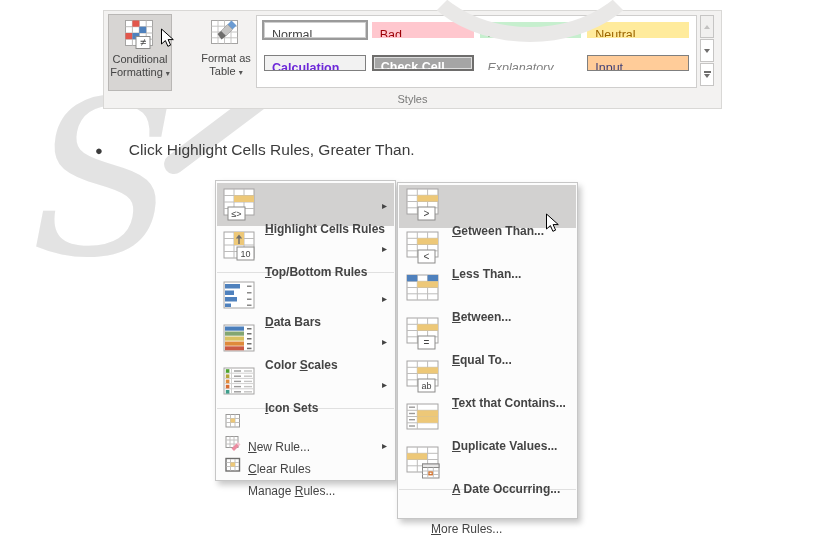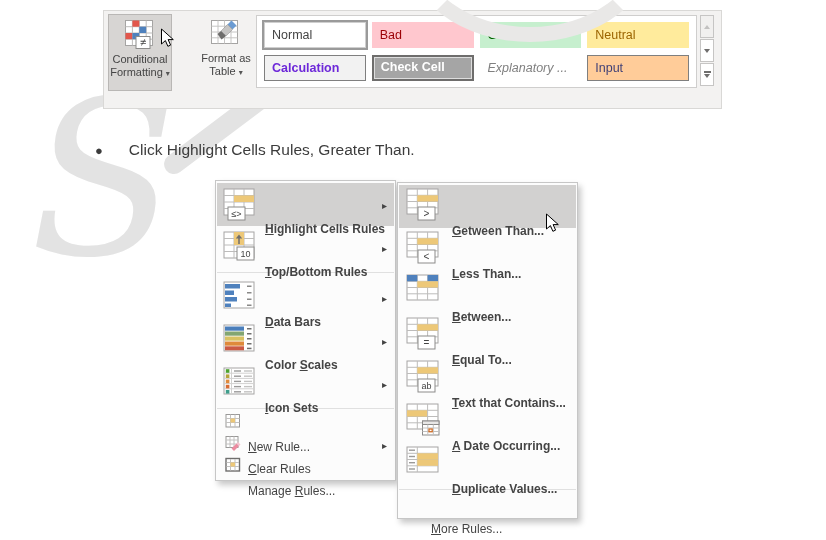--- a/index.html
+++ b/index.html
@@ -22,21 +22,21 @@
   .rb-btn { position:absolute; top:3px; height:77px; text-align:center; font-size:11px;
             line-height:13px; color:#444; cursor:default; }
   #cf-btn { left:4px; width:64px; background:#d7d5d3; border:1px solid #b9b7b5; }
   #fat-btn { left:82px; width:80px; }
   .rb-btn svg { display:block; margin:4px auto 2px auto; }
   .dd { font-size:8px; color:#555; }
 
   #gallery { position:absolute; left:152px; top:4px; width:441px; height:73px;
              background:#ffffff; border:1px solid #cfcecd; padding:6px 7px;
              display:grid; grid-template-columns:repeat(4,1fr); gap:7px 6px; }
-  .gcell { height:26px; line-height:24px; font-size:12.5px; padding-left:7px;
+  .gcell { height:16px; line-height:24px; font-size:12.5px; padding-left:7px;
            border:1px solid transparent; white-space:nowrap; overflow:hidden; }
   .g-normal { background:#ffffff; border-color:#cfcfcf; color:#444444;
               outline:2px solid #9a9a9a; outline-offset:0; }
   .g-bad { background:#ffc7ce; color:#9c0006; }
   .g-good { background:#c6efce; color:#006100; }
   .g-neutral { background:#ffeb9c; color:#9c6500; }
   .g-calc { background:#f2f2f2; color:#6d28d9; font-weight:bold; border-color:#7f7f7f; }
   .g-check { background:#a5a5a5; color:#ffffff; font-weight:bold;
              border:2px solid #6e6d6c; box-shadow:inset 0 0 0 1px #dddddd; line-height:21px; }
   .g-expl { background:#ffffff; color:#808080; font-style:italic; }
@@ -147,20 +147,21 @@
         </div>
       <div class="gs-btn">
           <span class="tri-down"></span>
         </div>
       <div class="gs-btn">
           <span class="gs-bar"></span>
           <span class="tri-down"></span>
         </div>
     </div>
 
+    <div id="styles-label">Styles</div>
   </div>
 
   <div id="instruction">
     <span class="bullet">●</span>
     <span class="itext">Click Highlight Cells Rules, Greater Than.</span>
   </div>
 
   <div class="menu" id="cf-menu">
 
     <div class="mrow big hl">
@@ -361,45 +362,45 @@
           <text x="20.5" y="29" text-anchor="middle" font-size="9" fill="#444">ab</text>
         </svg>
       </span>
       <span class="mlabel"><span></span><span class="accel">T</span><span>ext that Contains...</span></span>
     </div>
 
     <div class="mrow big">
       <span class="micon-sub">
         <svg width="40" height="34" viewBox="0 0 40 34">
           <rect x="1" y="1" width="31" height="25" fill="#ffffff" stroke="#a5a4a3"></rect>
+          <path d="M11.3 1 V26 M1 7.3 H32 M1 13.5 H32 M1 19.8 H32" stroke="#bdbcbb" fill="none"></path>
+          <rect x="11.3" y="7.3" width="20.7" height="6.2" fill="#edc878"></rect>
+          <rect x="11.3" y="13.5" width="20.7" height="6.3" fill="#edc878"></rect>
+          <rect x="3" y="3.5" width="6" height="1.4" fill="#9b9a99"></rect>
+          <rect x="3" y="9.8" width="6" height="1.4" fill="#9b9a99"></rect>
+          <rect x="3" y="16" width="6" height="1.4" fill="#9b9a99"></rect>
+          <rect x="3" y="22.3" width="6" height="1.4" fill="#9b9a99"></rect>
+        </svg>
+      </span>
+      <span class="mlabel"><span></span><span class="accel">D</span><span>uplicate Values...</span></span>
+    </div>
+
+    <div class="mrow big">
+      <span class="micon-sub">
+        <svg width="40" height="34" viewBox="0 0 40 34">
+          <rect x="1" y="1" width="31" height="25" fill="#ffffff" stroke="#a5a4a3"></rect>
           <path d="M11.3 1 V26 M21.6 1 V26 M1 7.3 H32 M1 13.5 H32 M1 19.8 H32" stroke="#bdbcbb" fill="none"></path>
           <rect x="1" y="7.3" width="20" height="6.2" fill="#edc878"></rect>
           <rect x="16.5" y="18" width="16.5" height="14" fill="#ffffff" stroke="#8b8a89"></rect>
           <rect x="16.5" y="18" width="16.5" height="3.5" fill="#e8e7e6" stroke="#8b8a89"></rect>
           <path d="M21.8 21.5 V32 M27.3 21.5 V32 M16.5 25 H33 M16.5 28.5 H33" stroke="#c2c1c0" fill="none"></path>
           <rect x="23" y="26" width="3.2" height="2.8" fill="none" stroke="#d2691e" stroke-width="1.2"></rect>
         </svg>
       </span>
       <span class="mlabel"><span></span><span class="accel">A</span><span> Date Occurring...</span></span>
-    </div>
-
-    <div class="mrow big">
-      <span class="micon-sub">
-        <svg width="40" height="34" viewBox="0 0 40 34">
-          <rect x="1" y="1" width="31" height="25" fill="#ffffff" stroke="#a5a4a3"></rect>
-          <path d="M11.3 1 V26 M1 7.3 H32 M1 13.5 H32 M1 19.8 H32" stroke="#bdbcbb" fill="none"></path>
-          <rect x="11.3" y="7.3" width="20.7" height="6.2" fill="#edc878"></rect>
-          <rect x="11.3" y="13.5" width="20.7" height="6.3" fill="#edc878"></rect>
-          <rect x="3" y="3.5" width="6" height="1.4" fill="#9b9a99"></rect>
-          <rect x="3" y="9.8" width="6" height="1.4" fill="#9b9a99"></rect>
-          <rect x="3" y="16" width="6" height="1.4" fill="#9b9a99"></rect>
-          <rect x="3" y="22.3" width="6" height="1.4" fill="#9b9a99"></rect>
-        </svg>
-      </span>
-      <span class="mlabel"><span></span><span class="accel">D</span><span>uplicate Values...</span></span>
     </div>
 
     <div class="msep"></div>
 
     <div class="mrow more">
       <span class="mlabel"><span></span><span class="accel">M</span><span>ore Rules...</span></span>
     </div>
   </div>
 
   <svg class="cursor" id="cursor-ribbon" width="15" height="21" viewBox="0 0 15 21">

